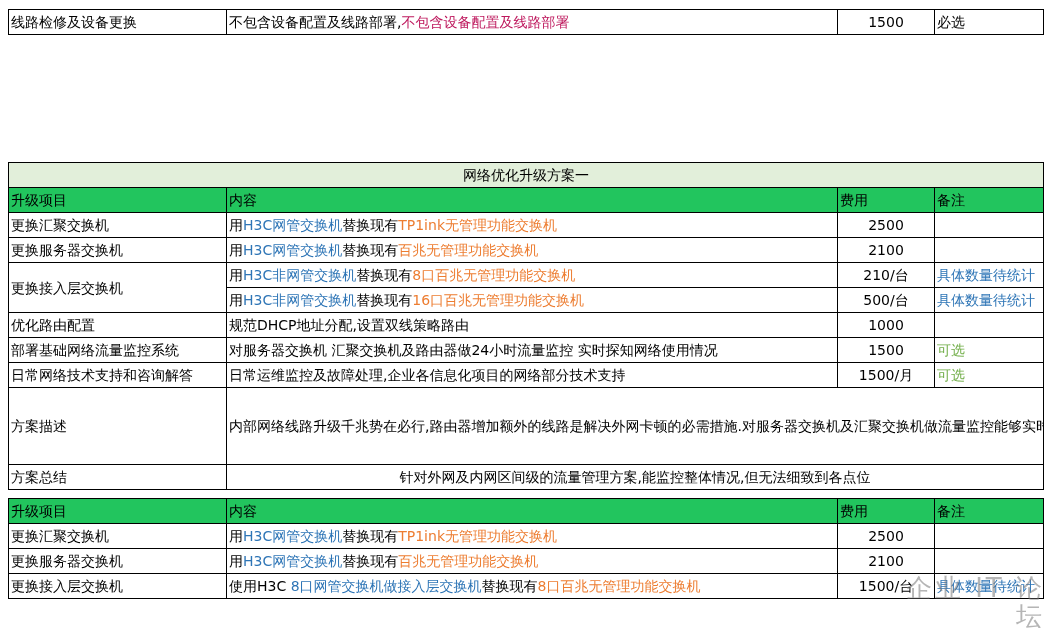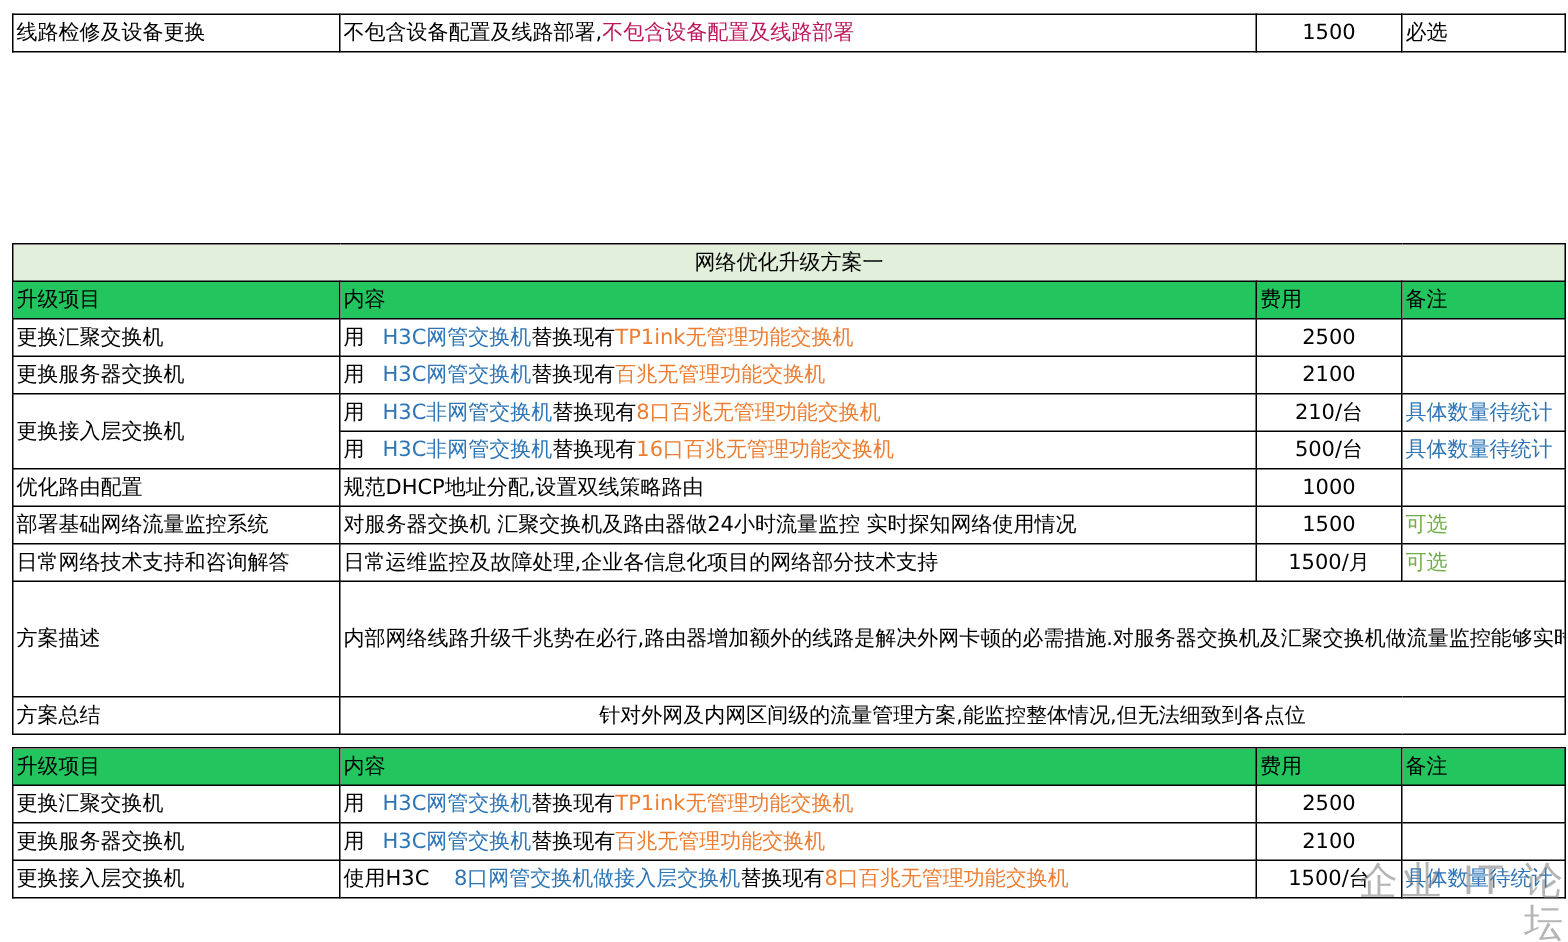--- a/index.html
+++ b/index.html
@@ -15,21 +15,21 @@
     border: 1px solid #000; padding: 0 2px; height: 24px; line-height: 20px;
     white-space: nowrap; overflow: hidden; vertical-align: middle;
   }
   col.c1 { width: 218px; }
   col.c2 { width: 611px; }
   col.c3 { width: 97px; }
   col.c4 { width: 109px; }
   .title-row td { background: #e2efda; text-align: center; height: 24px; }
   .head-row td { background: #22c55e; }
   .num { text-align: center; }
-  .blue { color: #2e75b6; padding-left: 12px; }
+  .blue { color: #2e75b6; }
   .orange { color: #ed7d31; }
   .red { color: #be185d; }
   .green { color: #70ad47; }
   td.wrap { white-space: normal; line-height: 18px; text-align: center; padding: 1px 4px; }
   td.center { text-align: center; }
   #t1 { top: 9px; }
   #t2 { top: 114px; margin-top: 48px; }
   #t3 { top: 498px; }
   .watermark {
     position: absolute; left: 905px; top: 574px; width: 140px; height: 54px;

